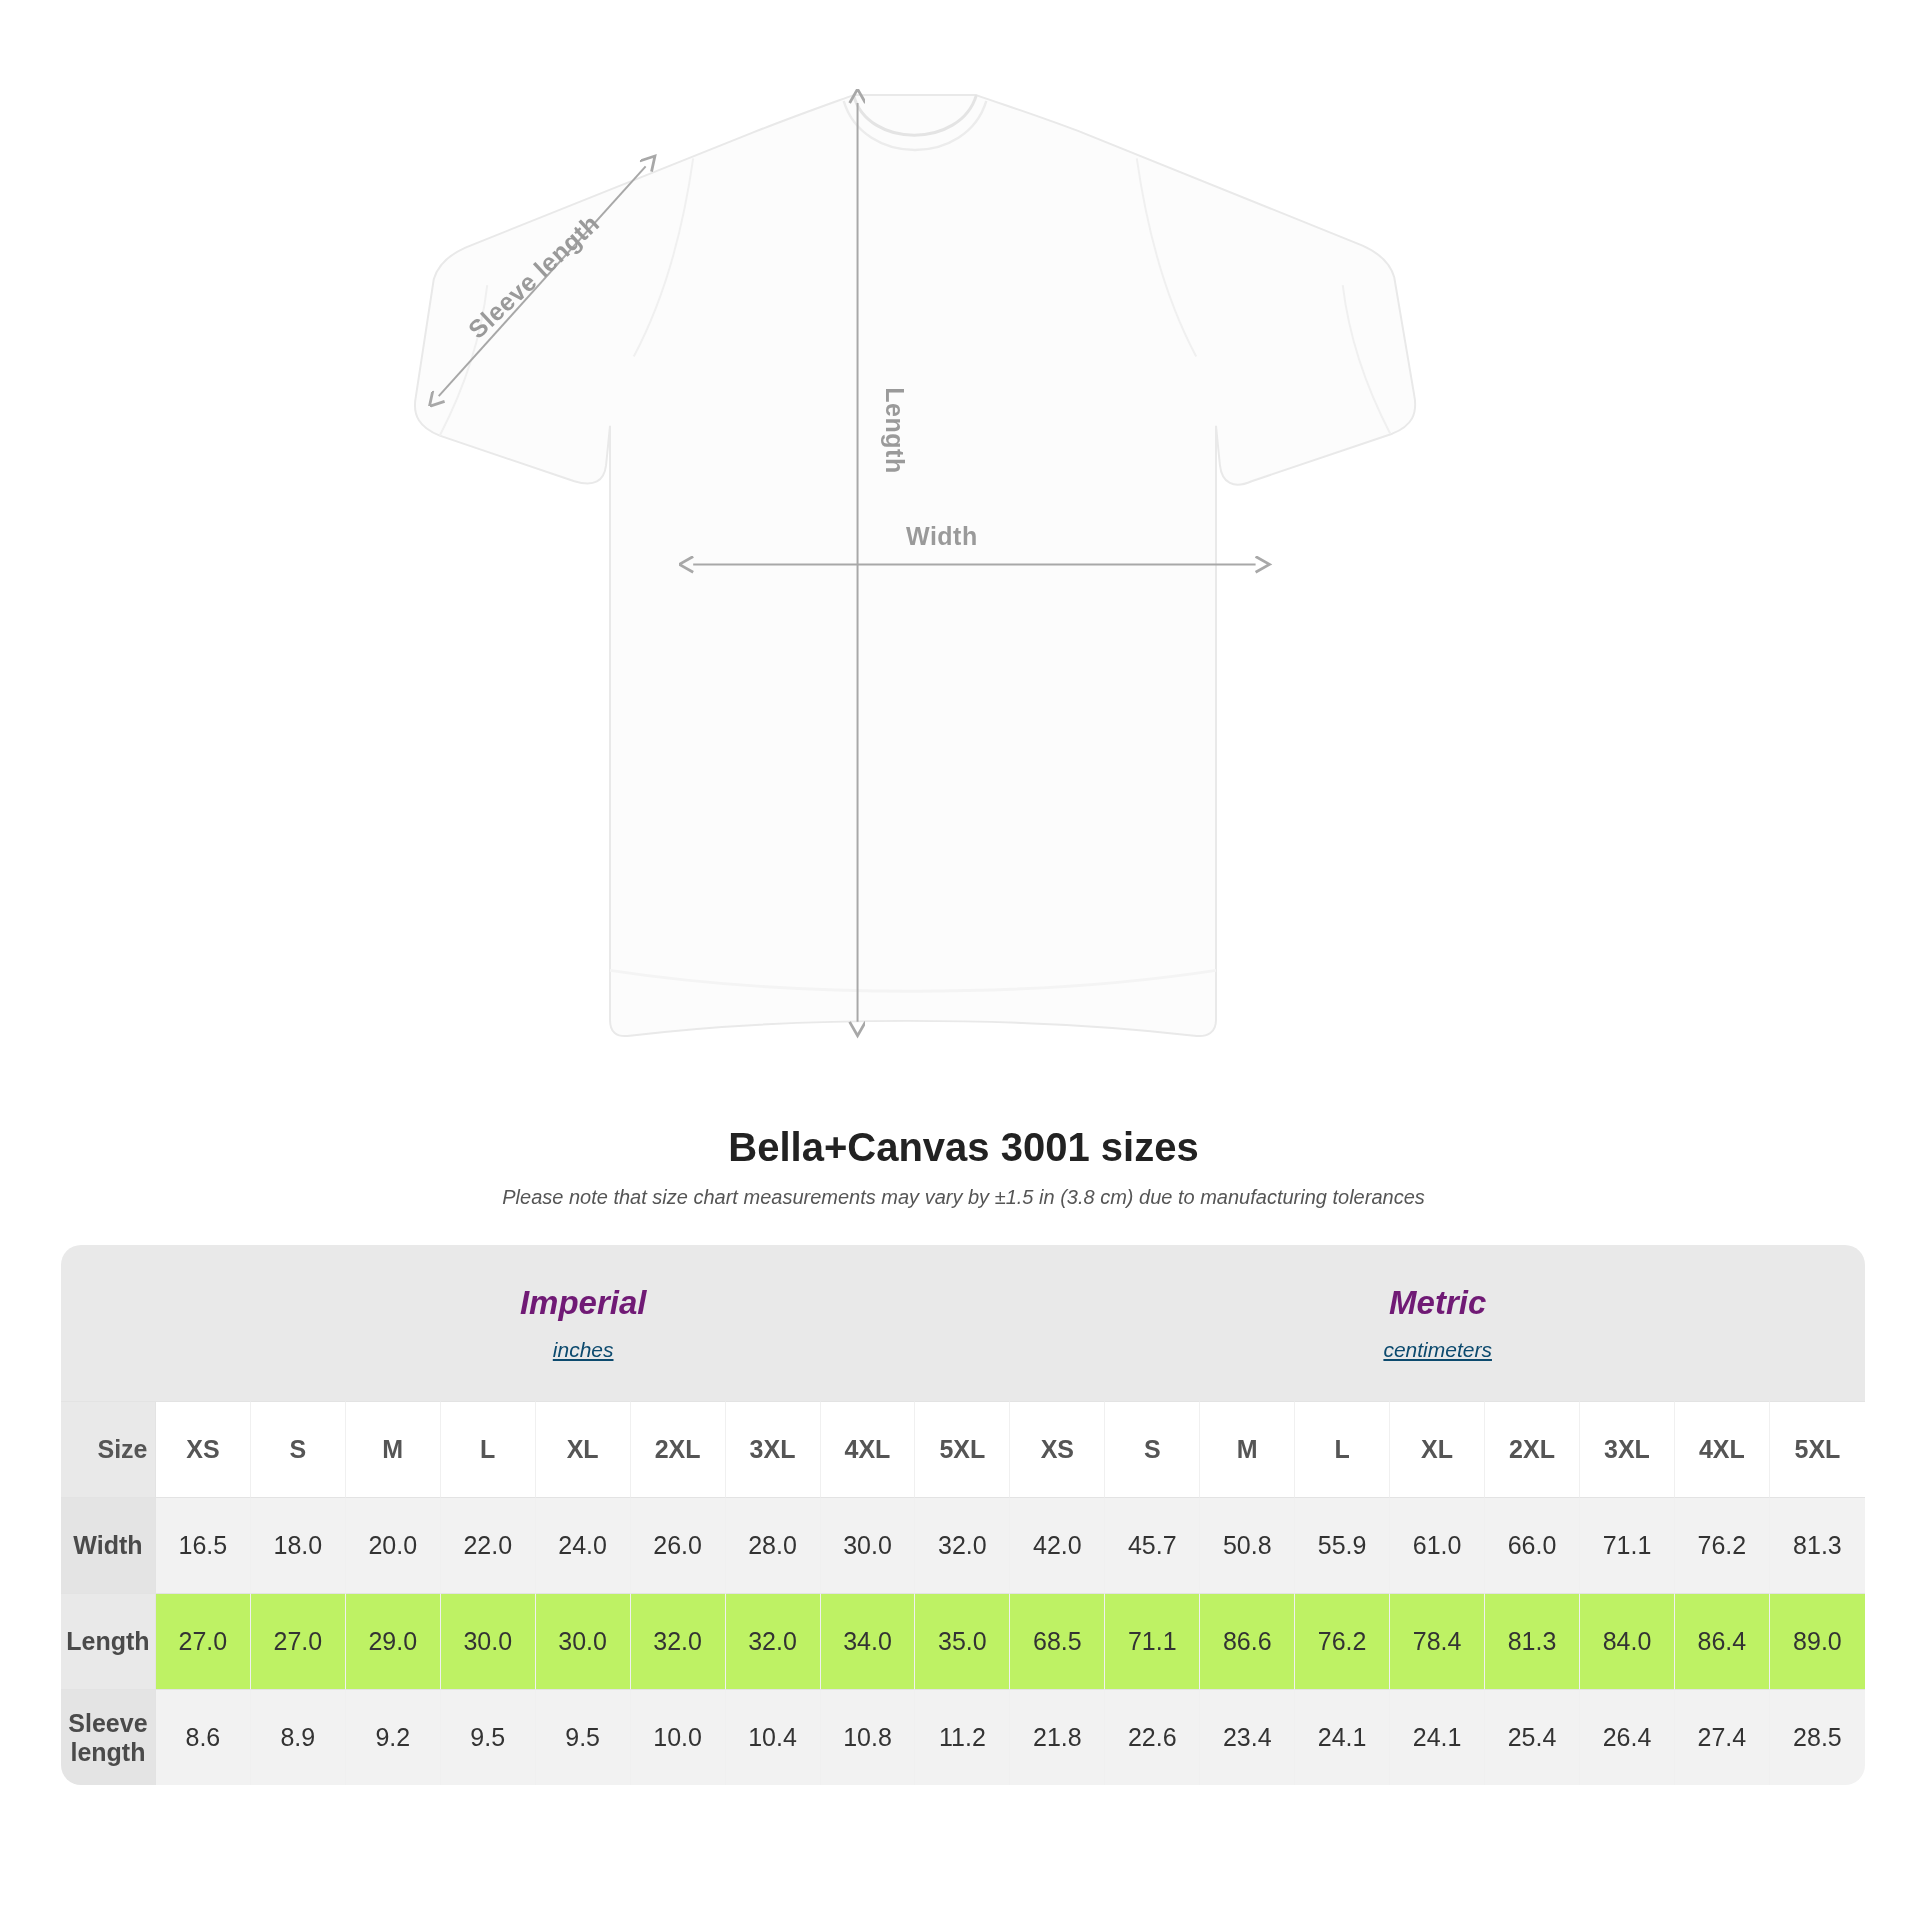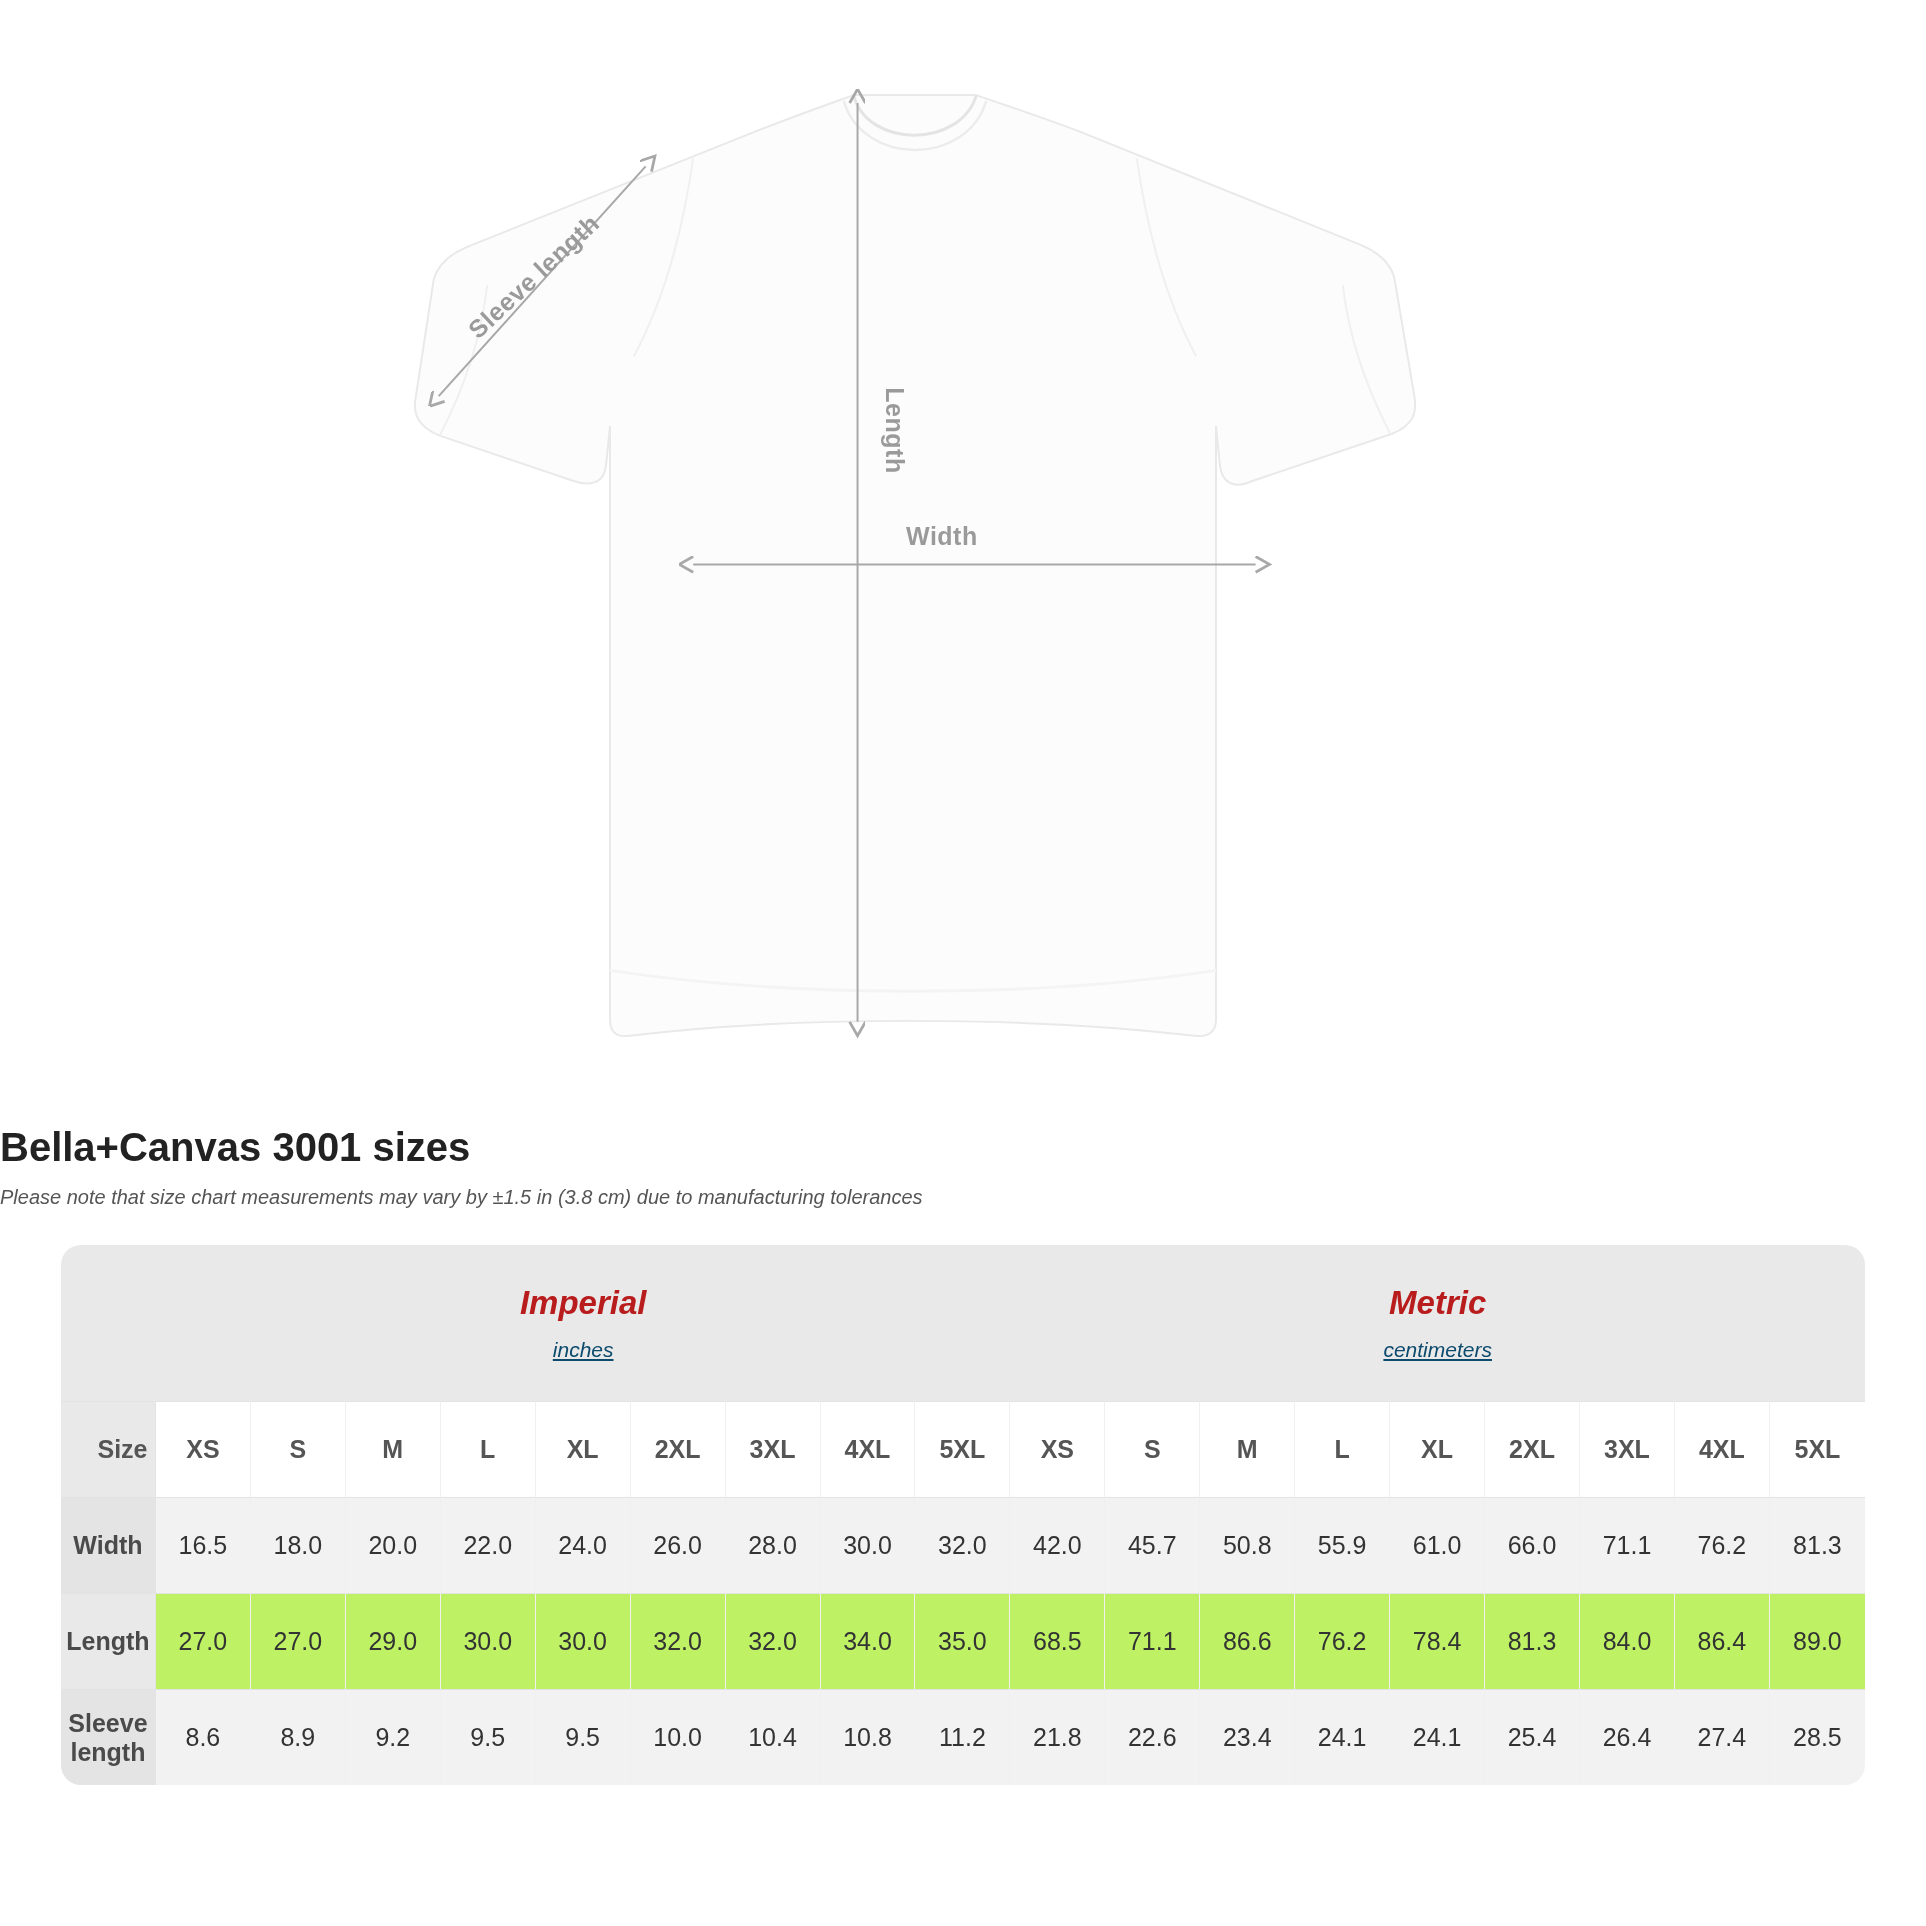--- a/index.html
+++ b/index.html
@@ -47,20 +47,21 @@
     transform-origin: center center;
   }
   .label-width {
     left: 906px;
     top: 522px;
     font-size: 25px;
   }
 
   
   .title-block {
+    text-align: center;
     margin-top: 16px;
   }
   .chart-title {
     font-size: 40px;
     font-weight: bold;
     color: #222222;
     margin: 0 0 16px 0;
   }
   .chart-note {
     font-size: 20px;
@@ -88,21 +89,21 @@
   }
   .unit-head {
     height: 156px;
     background: #e9e9e9;
     color: #6b6b6b;
   }
   .unit-head .unit-name {
     font-size: 33px;
     font-style: italic;
     font-weight: bold;
-    color: #b91c1c;
+    color: #701a75;
     margin-bottom: 16px;
   }
   .unit-head .unit-sub {
     font-size: 21px;
     font-style: italic;
     color: #0c4a6e;
     text-decoration: underline;
   }
   .corner-tl { border-top-left-radius: 20px; }
   .corner-tr { border-top-right-radius: 20px; }

